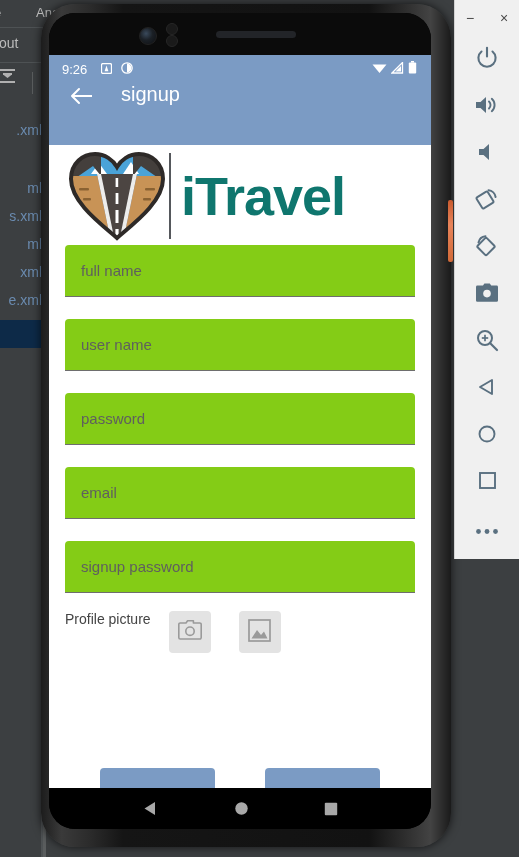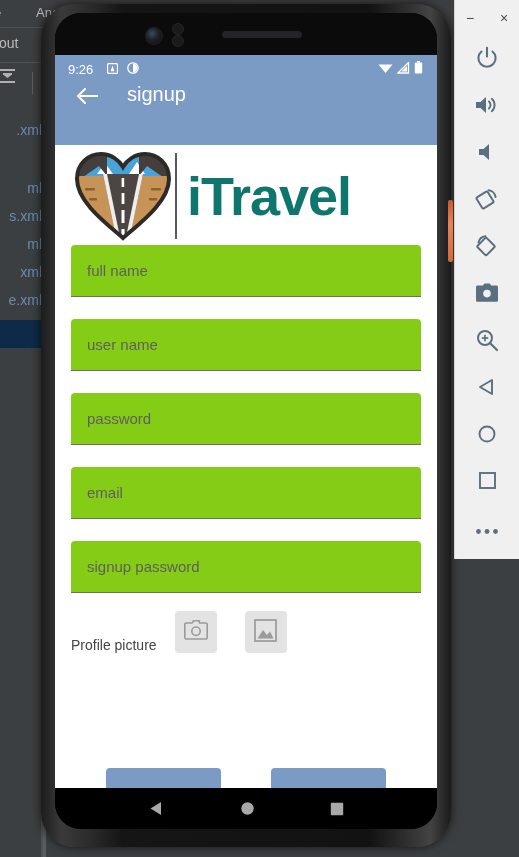--- a/index.html
+++ b/index.html
@@ -110,21 +110,21 @@
     position: absolute;
     left: 41px; top: 4px;
     width: 410px; height: 843px;
     background: linear-gradient(90deg, #1c1c1c 0%, #3a3a3a 5%, #2b2b2b 12%, #151515 20%,
                 #121212 80%, #2b2b2b 88%, #434343 95%, #1a1a1a 100%);
     border-radius: 34px;
     box-shadow: 0 0 10px rgba(0,0,0,0.7);
   }
   .phone-inner {
     position: absolute;
-    left: 14px; top: 9px;
+    left: 8px; top: 9px;
     width: 382px; height: 816px;
     background: #000;
     border-radius: 26px;
     overflow: hidden;
   }
   
   .notch-area {
     position: absolute;
     left: 0; top: 0;
     width: 382px; height: 42px;
@@ -263,21 +263,21 @@
     cursor: text;
   }
   .field-label {
     color: #5f5f5f;
     font-size: 15px;
   }
 
   
   .pp-row {
     display: flex;
-    align-items: flex-end;
+    align-items: flex-start;
     padding: 2px 16px 0 16px;
     margin-top: -6px;
   }
   .pp-label {
     color: #444444;
     font-size: 14px;
     margin-right: 18px;
   }
   .icon-btn {
     width: 42px; height: 42px;

